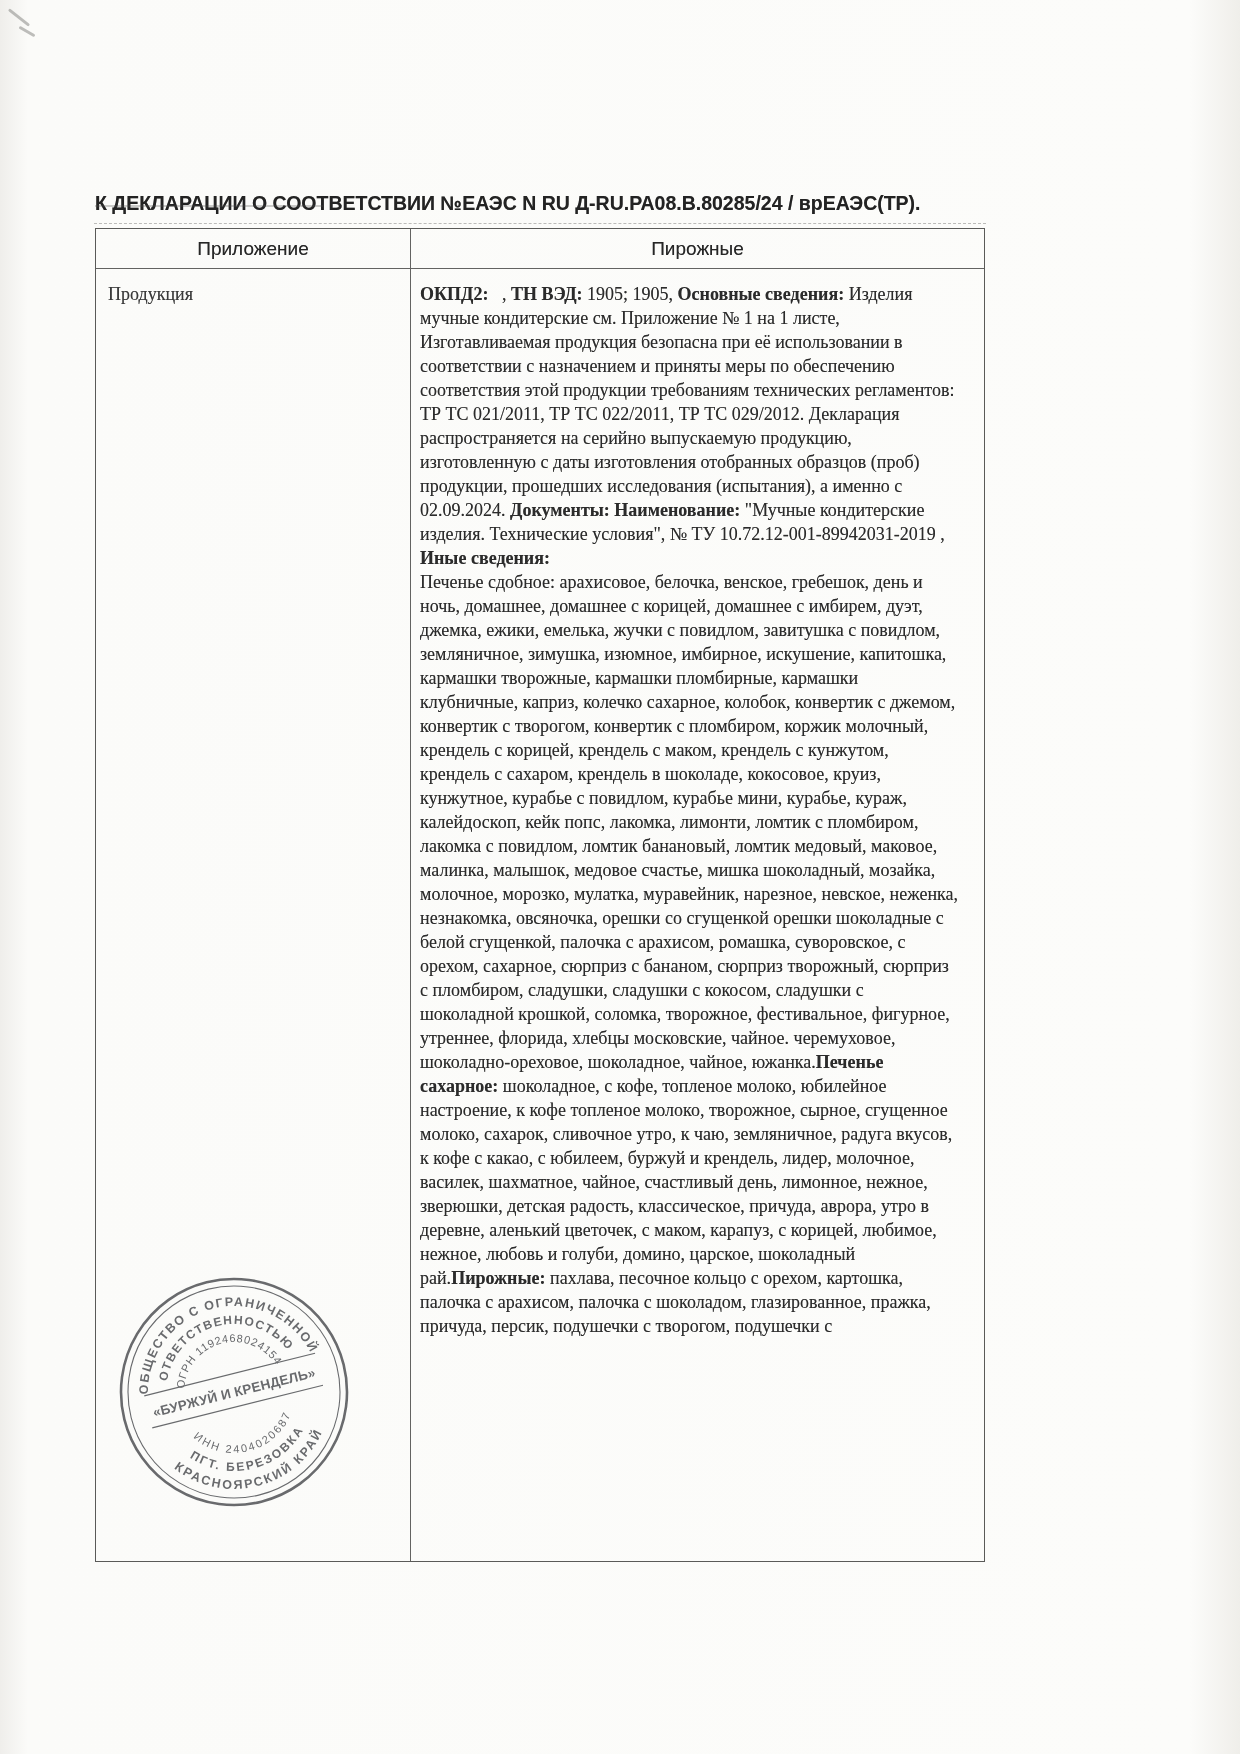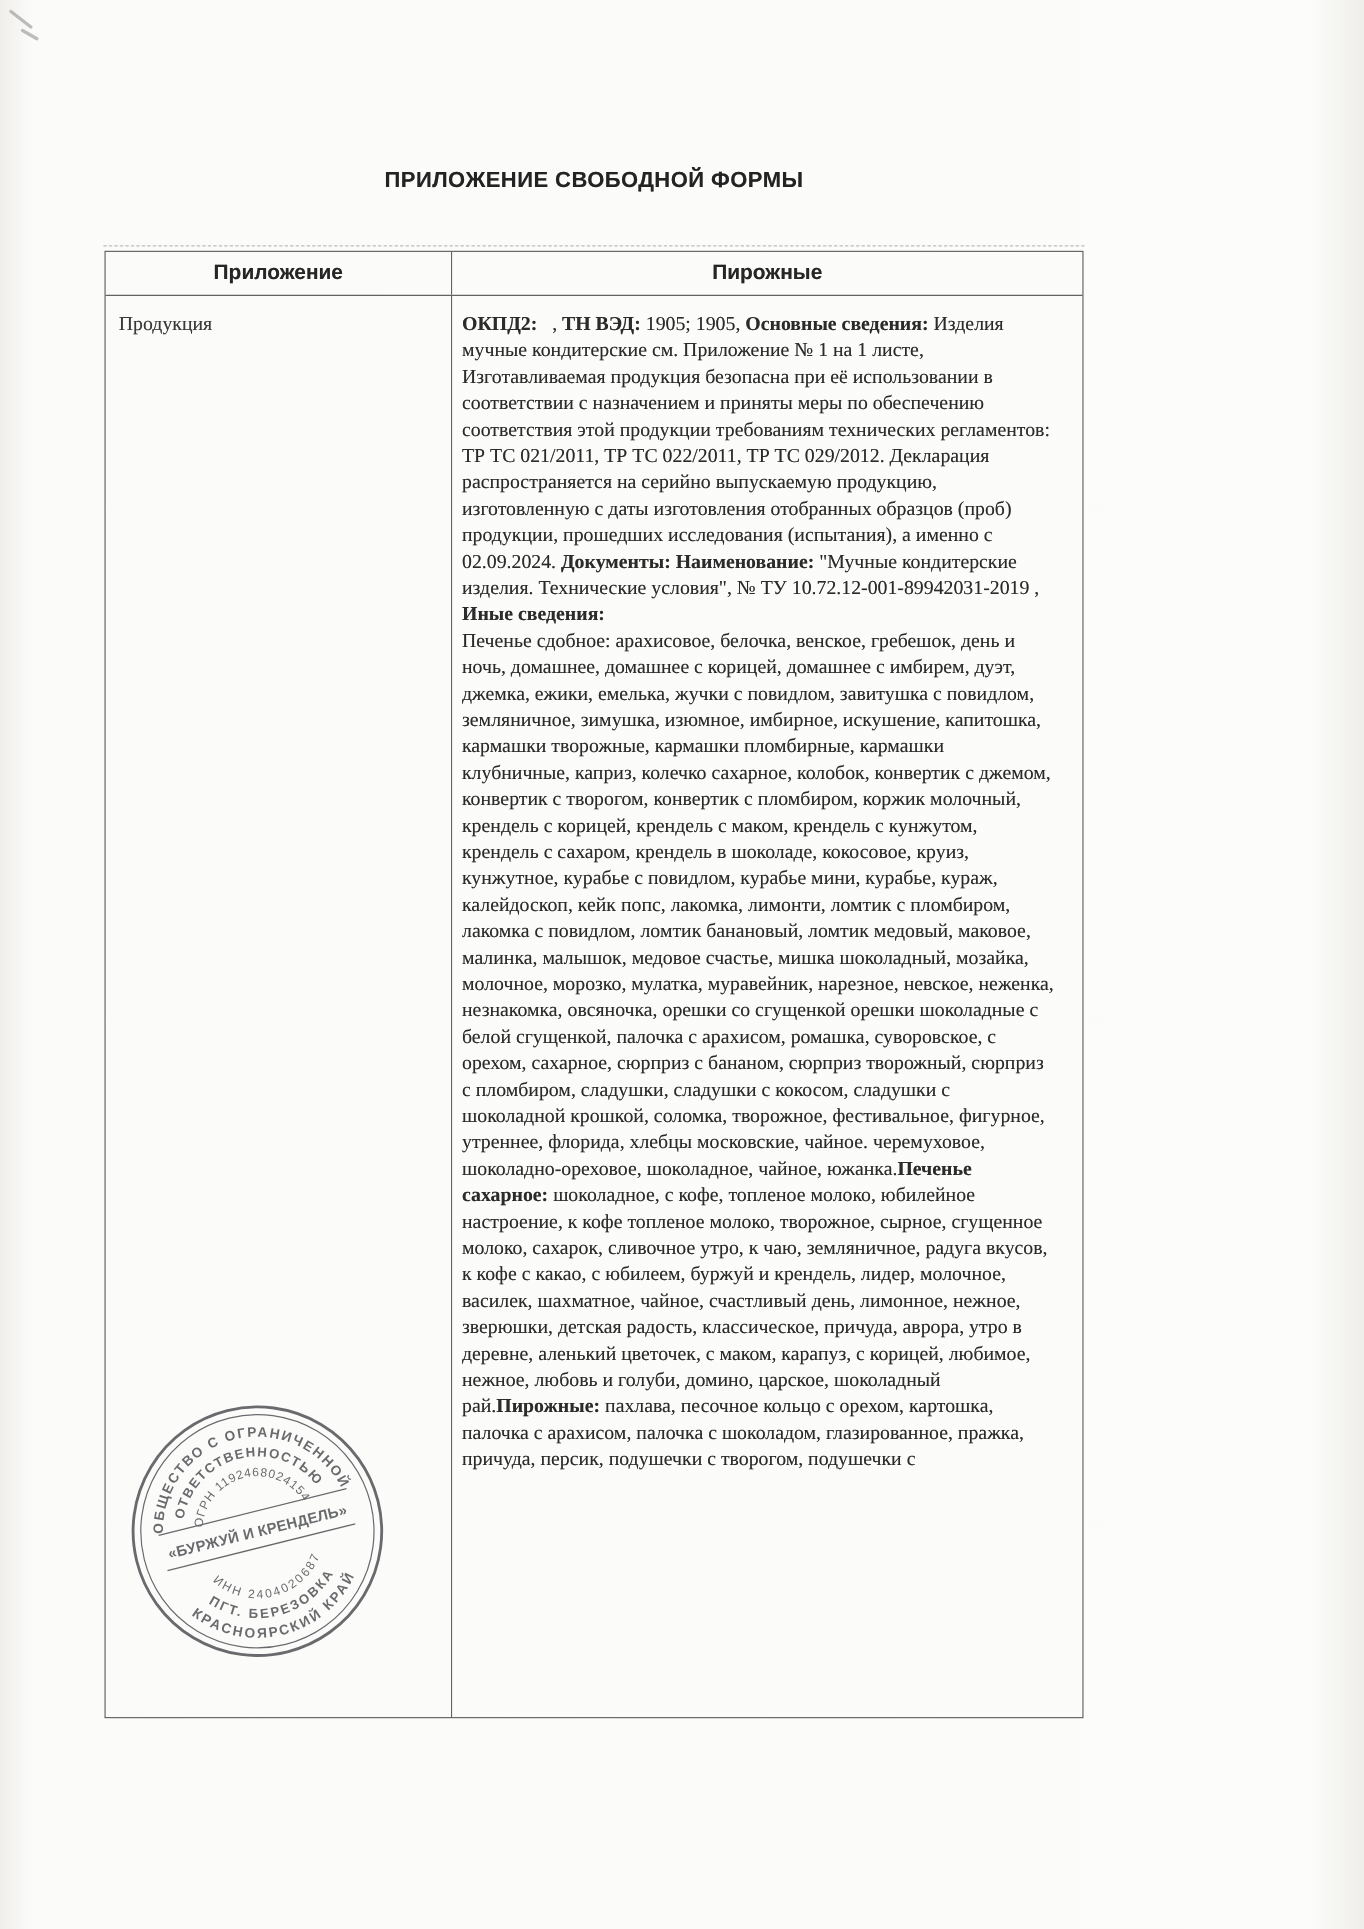--- a/index.html
+++ b/index.html
@@ -47,21 +47,21 @@
   .doc-table::before { 
     content:""; position:absolute; left:-2px; right:-2px; top:-6px;
     border-top:1px dashed rgba(110,110,106,0.45);
   }
   .tr { display:grid; grid-template-columns:315px 1fr; }
   .thead { height:40px; border-bottom:1.5px solid rgba(72,72,70,0.85); }
   .tbody { flex:1 1 auto; min-height:0;font-family:Liberation Serif, serif; }
   .c1 { border-right:1.5px solid rgba(72,72,70,0.85); }
   .th {
     display:flex; align-items:center; justify-content:center;
-    font-weight:bold; font-size:19px; color:#262626;
+    font-weight:normal; font-size:19px; color:#262626;
   }
   .td { font-size:18px; line-height:24px; }
   .td.c1 { padding:13px 10px 10px 12px; color:#3a3a3a; }
   .td.c2 { padding:13px 26px 10px 9px; }
   .desc-text { white-space:pre-wrap; max-width:542px; }
   .desc-text .b { font-weight:bold; }
 
   
   .stamp {
     position:absolute; left:110px; top:1268px; width:248px; height:248px;
@@ -77,22 +77,22 @@
   .st-arc-bot{ letter-spacing:2.2px; }
   .st-center { font-size:13.5px; font-weight:bold; fill:var(--stamp-ink,#45474b); letter-spacing:0.2px; }
 </style>
 </head>
 <body>
 
 <div class="page">
 
   <div class="corner-mark"></div>
 
-  <div class="title ink">ПРИЛОЖЕНИЕ СВОБОДНОЙ ФОРМЫ</div>
 
+  <div class="subtitle ink">К ДЕКЛАРАЦИИ О СООТВЕТСТВИИ №ЕАЭС N RU Д-RU.РА08.В.80285/24 / врЕАЭС(ТР).</div>
 
   <div class="doc-table">
     <div class="tr thead">
       <div class="th c1 ink">Приложение</div>
       <div class="th c2 ink">Пирожные</div>
     </div>
     <div class="tr tbody">
       <div class="td c1 ink">Продукция</div>
       <div class="td c2">
         <div class="desc-text ink"><span class="b">ОКПД2:</span><span>   , </span><span class="b">ТН ВЭД:</span><span> 1905; 1905, </span><span class="b">Основные сведения:</span><span> Изделия мучные кондитерские см. Приложение № 1 на 1 листе, Изготавливаемая продукция безопасна при её использовании в соответствии с назначением и приняты меры по обеспечению соответствия этой продукции требованиям технических регламентов: ТР ТС 021/2011, ТР ТС 022/2011, ТР ТС 029/2012. Декларация распространяется на серийно выпускаемую продукцию, изготовленную с даты изготовления отобранных образцов (проб) продукции, прошедших исследования (испытания), а именно с 02.09.2024. </span><span class="b">Документы:</span><span> </span><span class="b">Наименование:</span><span> "Мучные кондитерские изделия. Технические условия", № ТУ 10.72.12-001-89942031-2019 , </span><span class="b">Иные сведения:</span><span>

